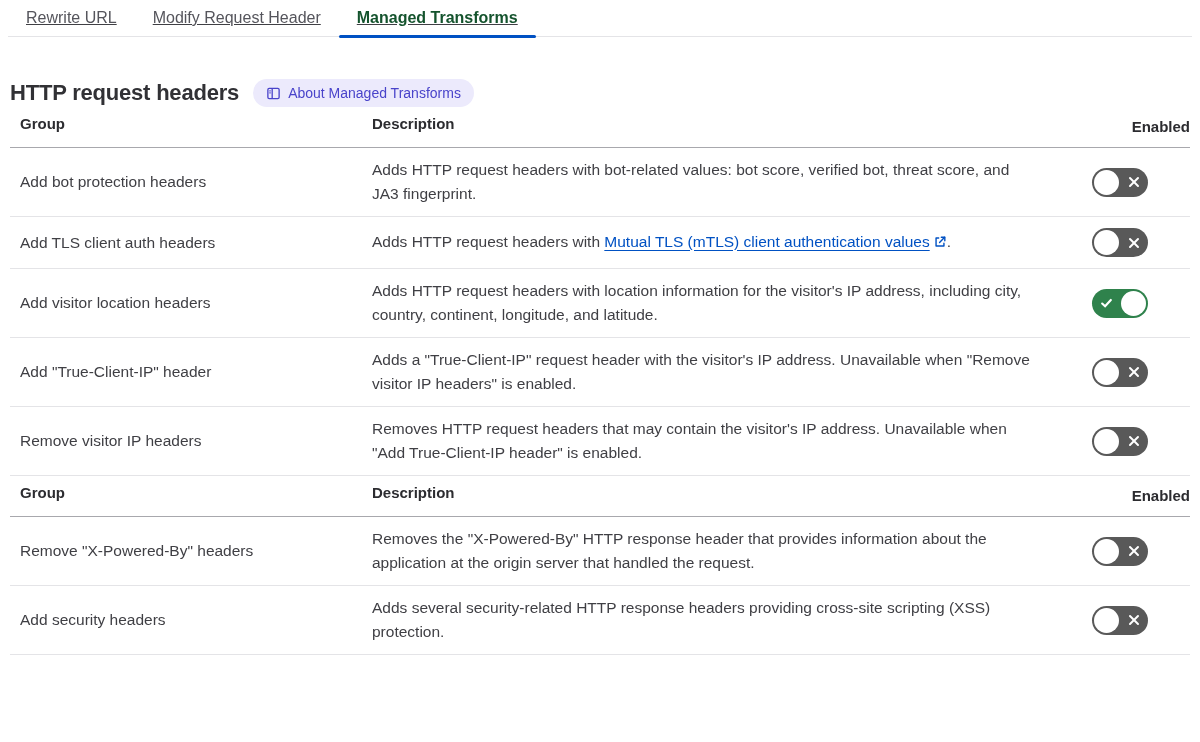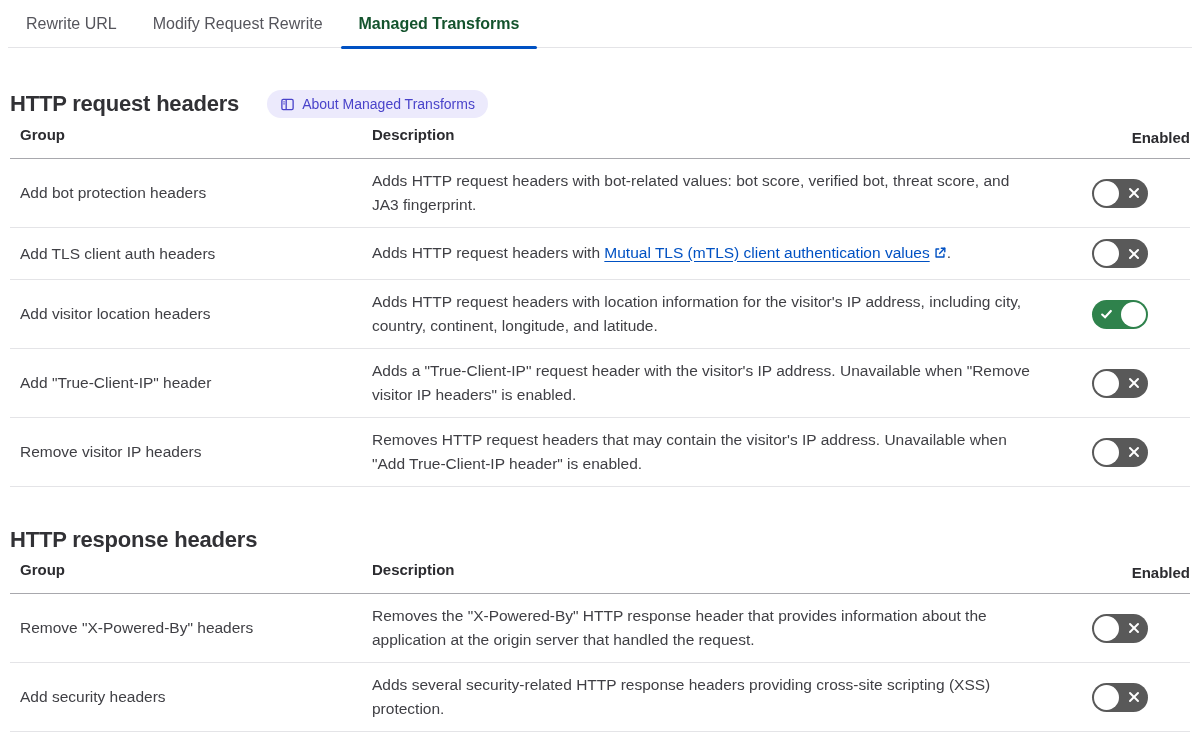--- a/index.html
+++ b/index.html
@@ -9,21 +9,22 @@
     color: var(--text_secondary, #3f3f44);
     -webkit-font-smoothing: antialiased;
   }
 
   
   .tabs {
     display: flex;
     align-items: stretch;
     margin: 0 8px;
     border-bottom: 1px solid var(--border_light, #e4e4e7);
-    height: 48px;
+    height: 37px;
+    text-decoration: underline;
   }
   .tab {
     position: relative;
     display: flex;
     align-items: center;
     padding: 0 18px;
     font-size: 16px;
     color: #55555c;
     cursor: pointer;
     white-space: nowrap;
@@ -36,21 +37,21 @@
     height: 3px;
     border-radius: 2px;
     background: var(--accent, #0051c3);
   }
 
   
   .page { padding: 0 10px; }
   .section-head {
     display: flex;
     align-items: center;
-    gap: 28px;
+    gap: 14px;
     margin-top: 42px;
   }
   .section-title {
     font-size: 22px;
     font-weight: 700;
     color: var(--text_primary, #313135);
     letter-spacing: -0.2px;
   }
   .badge {
     display: inline-flex;
@@ -124,21 +125,21 @@
     line-height: 0;
   }
   .toggle.off .ic-x { display: block; right: 8px; }
   .toggle.on  .ic-check { display: block; left: 8px; }
 </style>
 </head>
 <body>
 
 <nav class="tabs">
   <div class="tab">Rewrite URL</div>
-  <div class="tab">Modify Request Rewrite</div>
+  <div class="tab">Modify Request Header</div>
   <div class="tab active">Managed Transforms</div>
 </nav>
 
 <div class="page">
 
   <div class="section-head">
     <h2 class="section-title">HTTP request headers</h2>
     <a class="badge">
       <span>
         <svg width="15" height="15" viewBox="0 0 16 16" fill="none" stroke="#4943ca" stroke-width="1.4">
@@ -233,23 +234,20 @@
           <span class="tog-ic ic-x"><svg width="12" height="12" viewBox="0 0 12 12" fill="none" stroke="#fff" stroke-width="2" stroke-linecap="round">
                 <line x1="2" y1="2" x2="10" y2="10"></line>
                 <line x1="10" y1="2" x2="2" y2="10"></line>
               </svg></span>
           <span class="knob"></span>
         </div>
       </div>
     </div>
   </div>
 
-  <div class="section-head" style="margin-top:40px">
-    <h2 class="section-title">HTTP response headers</h2>
-  </div>
 
   <div class="table">
     <div class="trow head">
       <div class="cell">Group</div>
       <div class="cell">Description</div>
       <div class="cell c-enabled">Enabled</div>
     </div>
 
     <div class="trow">
       <div class="cell">Remove "X-Powered-By" headers</div>

